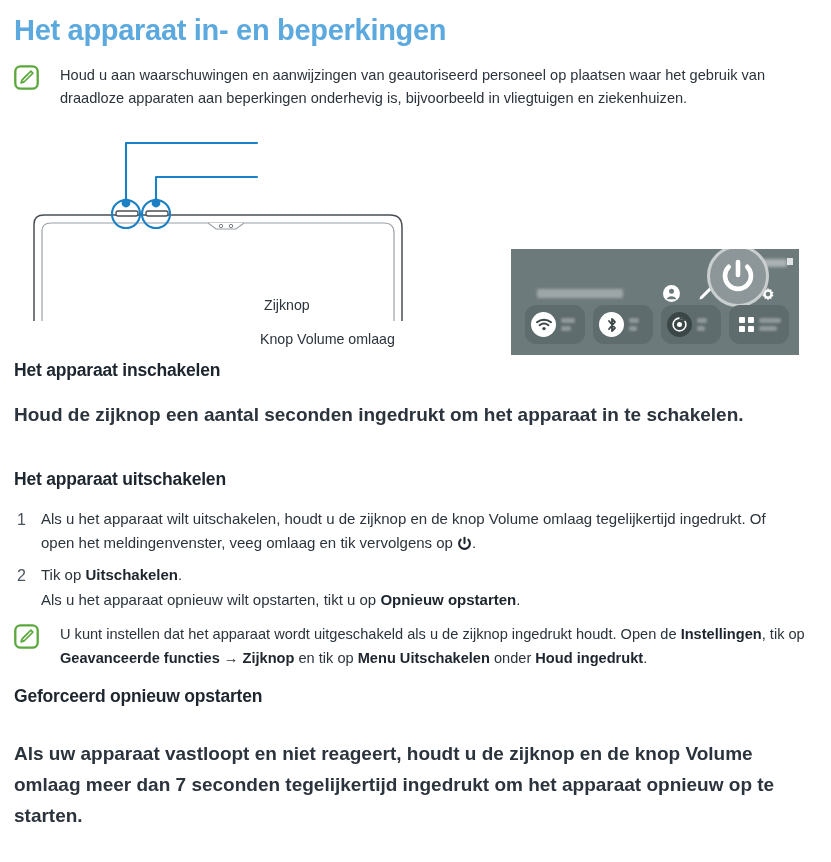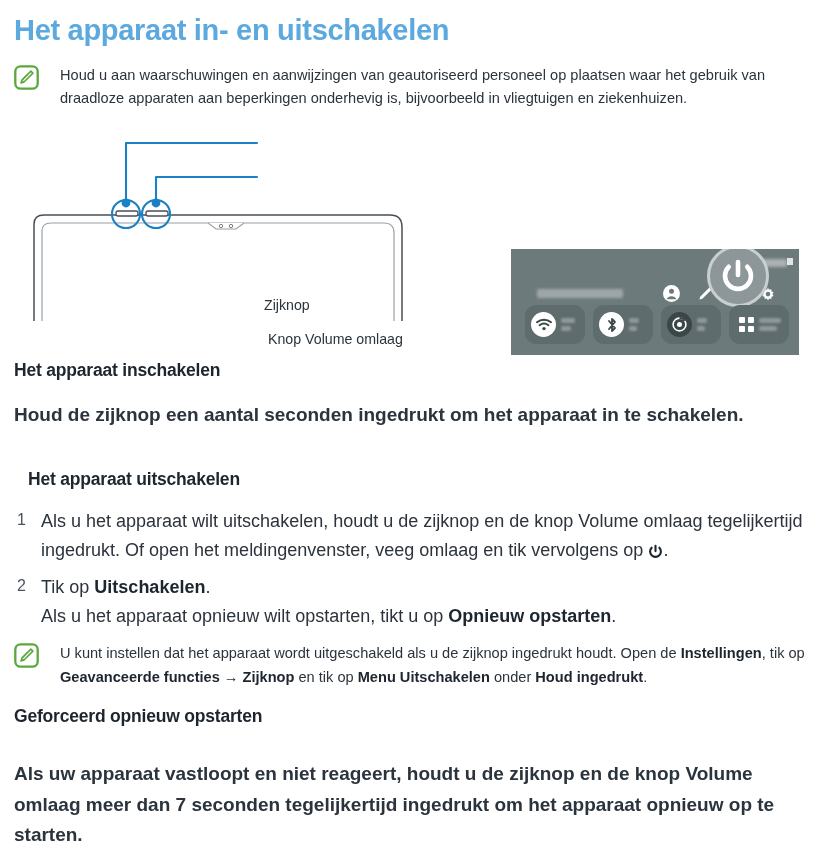--- a/index.html
+++ b/index.html
@@ -68,21 +68,21 @@
     width: 460px;
     height: 198px;
   }
   .callout-label {
     position: absolute;
     font-size: 14.2px;
     color: #2b333c;
     white-space: nowrap;
   }
   .label-side   { left: 250px; top: 174px; }
-  .label-voldn  { left: 254px; top: 208px; }
+  .label-voldn  { left: 246px; top: 208px; }
 
   
   .panel-shot {
     position: absolute;
     left: 511px;
     top: 236px;
     width: 288px;
     height: 106px;
     background: #6d7a7c;
     overflow: hidden;
@@ -193,39 +193,39 @@
   }
   .body-text {
     font-size: 19px;
     line-height: 1.62;
     color: #2b333c;
     margin: 0;
     font-weight: bold;
   }
   .h-inschakelen { margin-top: 39px; }
   .p-inschakelen { margin-top: 19px; }
-  .h-uitschakelen { margin-top: 38px; margin-left: 14px; }
+  .h-uitschakelen { margin-top: 38px; }
 
   .steps { margin-top: 17px; }
   .step {
     display: flex;
     align-items: flex-start;
     margin-bottom: 8px;
   }
   .step-num {
     flex: 0 0 auto;
     width: 27px;
     font-size: 16px;
     color: #4b5560;
     line-height: 1.62;
     padding-left: 3px;
     box-sizing: border-box;
   }
   .step-body {
-    font-size: 18px;
+    font-size: 15px;
     line-height: 1.62;
     color: #2b333c;
     max-width: 762px;
   }
   .step-body b { font-weight: bold; color: #1d252e; }
   .note-body b { font-weight: bold; color: #1d252e; }
 
   .pwr-glyph {
     display: inline-block;
     vertical-align: -3px;
@@ -234,21 +234,21 @@
   }
 
   .h-geforceerd { margin-top: 16px; }
   .p-geforceerd { margin-top: 32px; }
 </style>
 </head>
 <body>
 
 <div class="page">
 
-  <h1 class="page-title">Het apparaat in- en uitschakelen</h1>
+  <h1 class="page-title">Het apparaat in- en beperkingen</h1>
 
   <div class="note">
     <span class="note-icon">
       <svg viewBox="0 0 25 25" width="25" height="25">
         <rect x="1.3" y="1.3" width="22.4" height="22.4" rx="5.2" ry="5.2" fill="none" stroke="#5aa83c" stroke-width="2.3"></rect>
         <path d="M16.9 6.1 L18.9 8.1 L10.0 17.0 L7.0 18.0 L8.0 15.0 Z" fill="none" stroke="#5aa83c" stroke-width="1.6" stroke-linejoin="round"></path>
         <path d="M8.0 15.0 L13.6 9.4" stroke="#5aa83c" stroke-width="1.3"></path>
         <path d="M7.4 17.6 L9.6 15.4 L10.4 17.3 Z" fill="#5aa83c"></path>
       </svg>
     </span>

